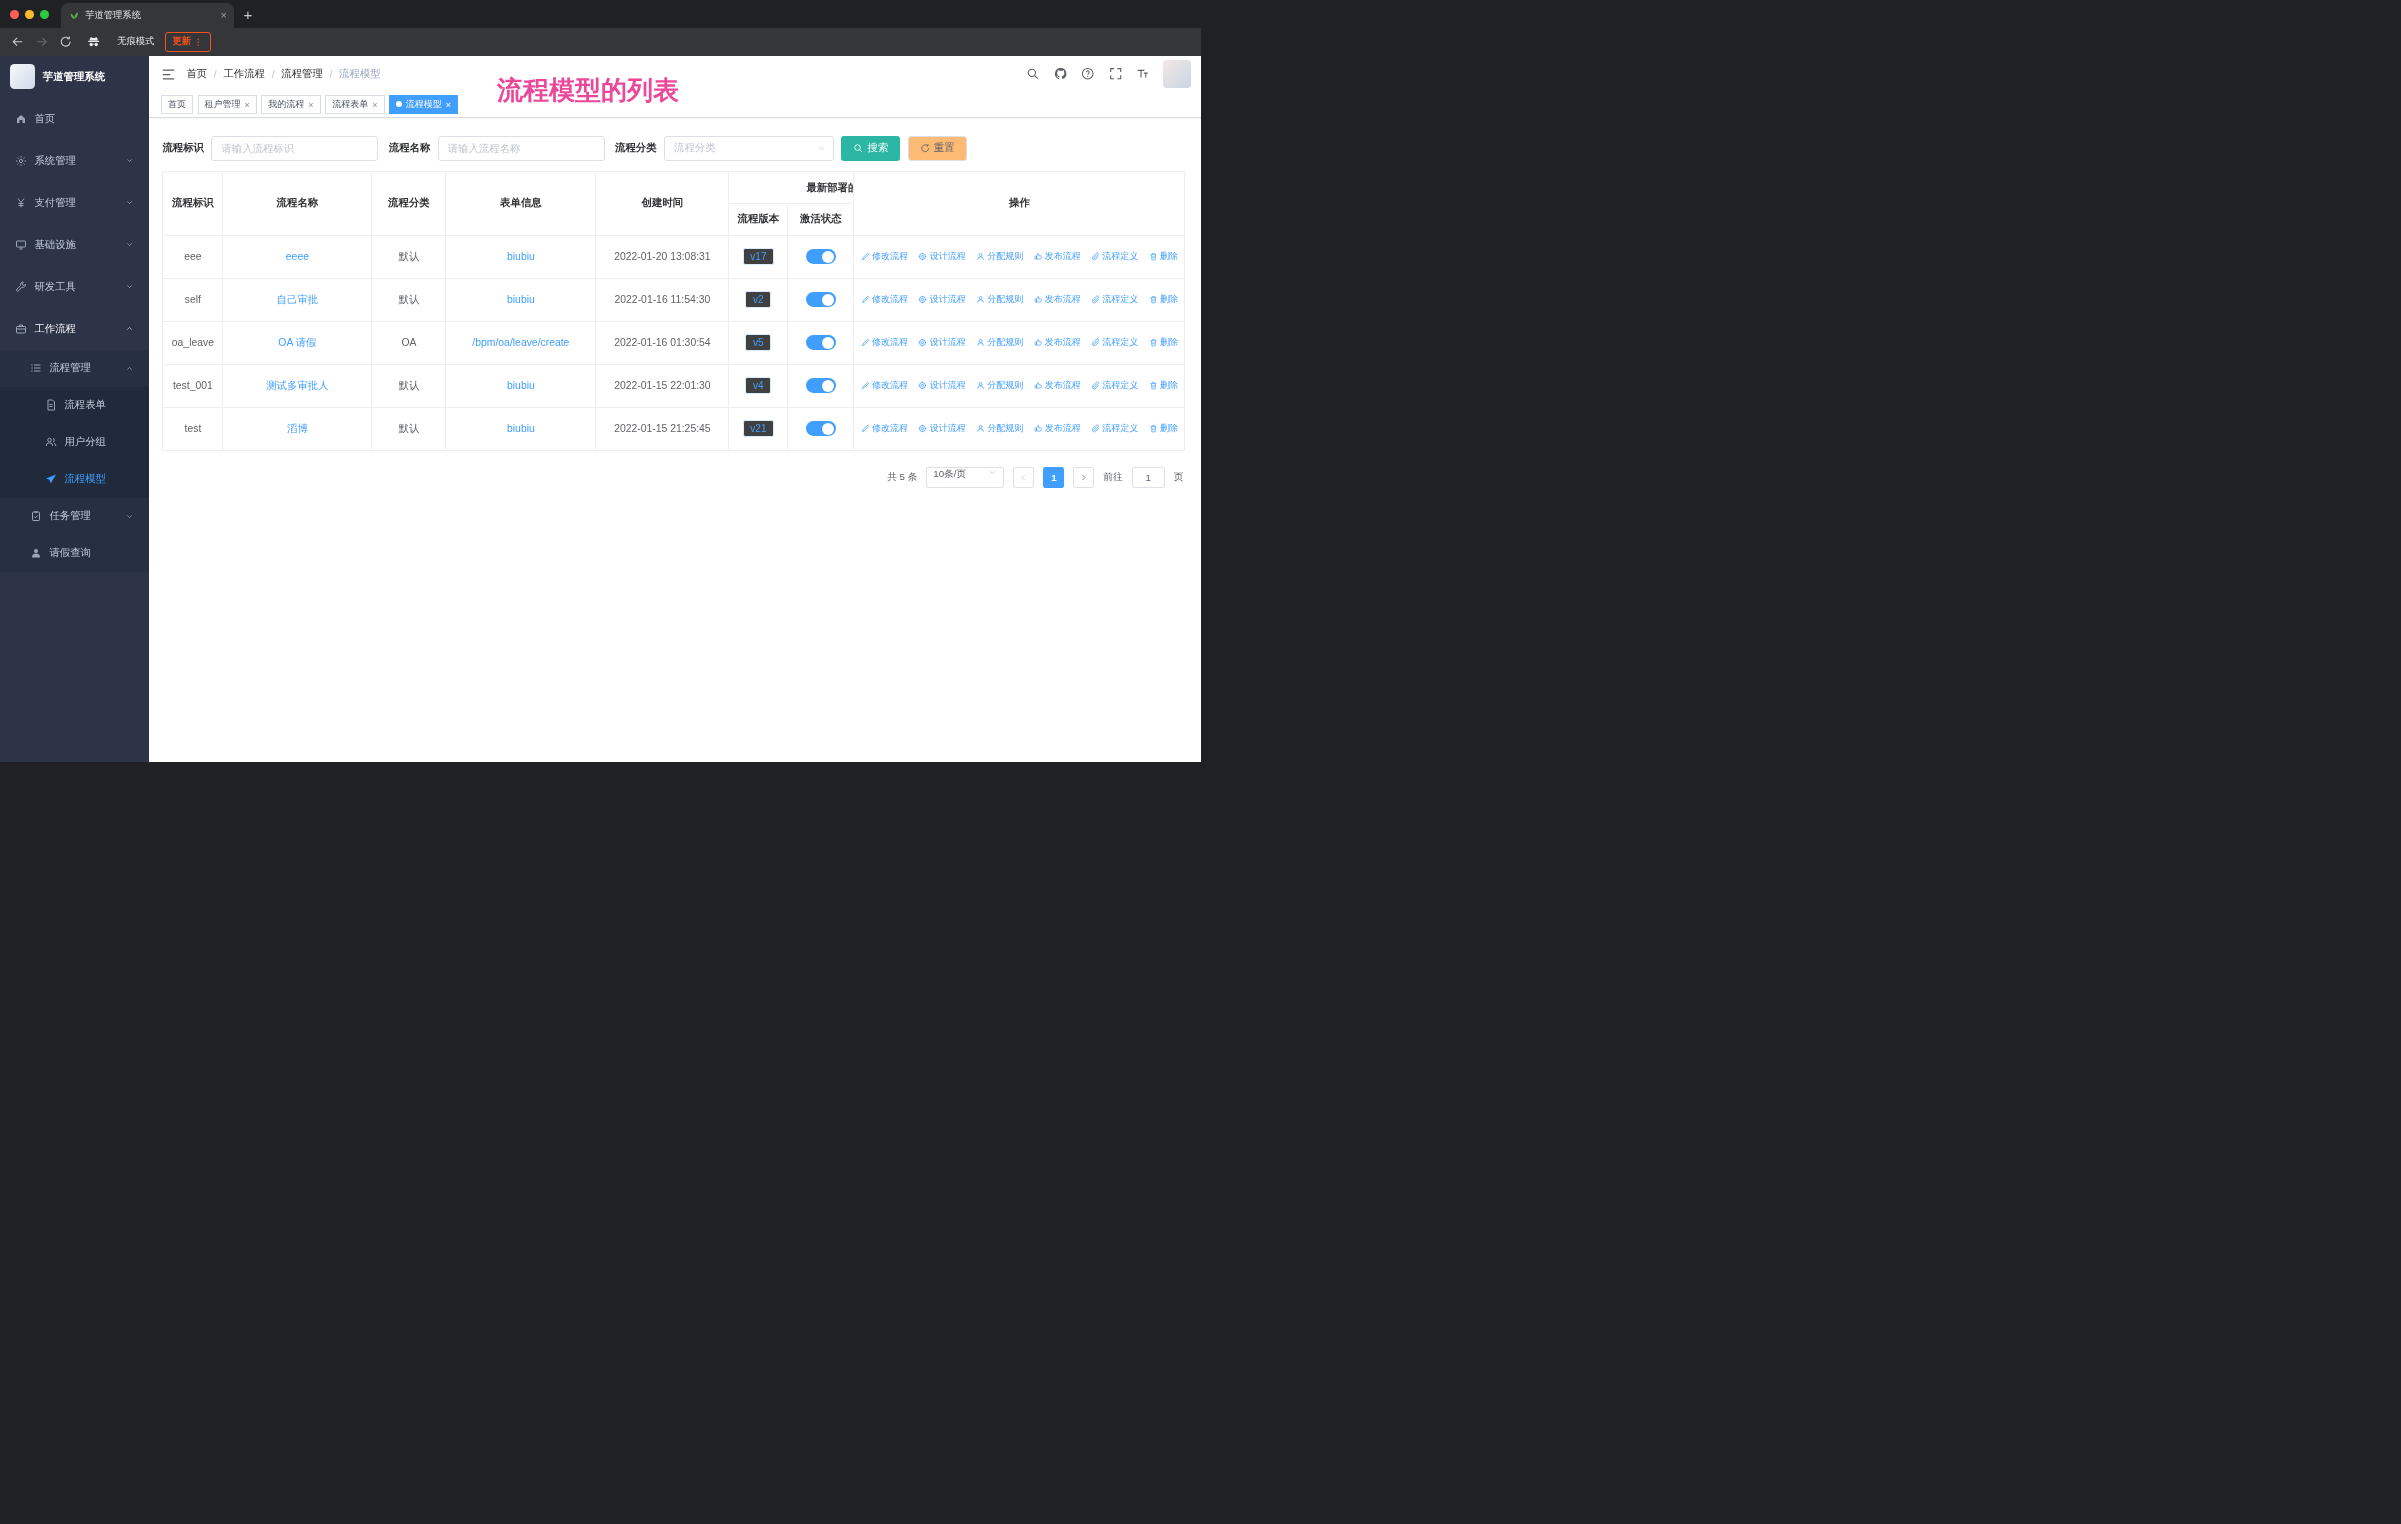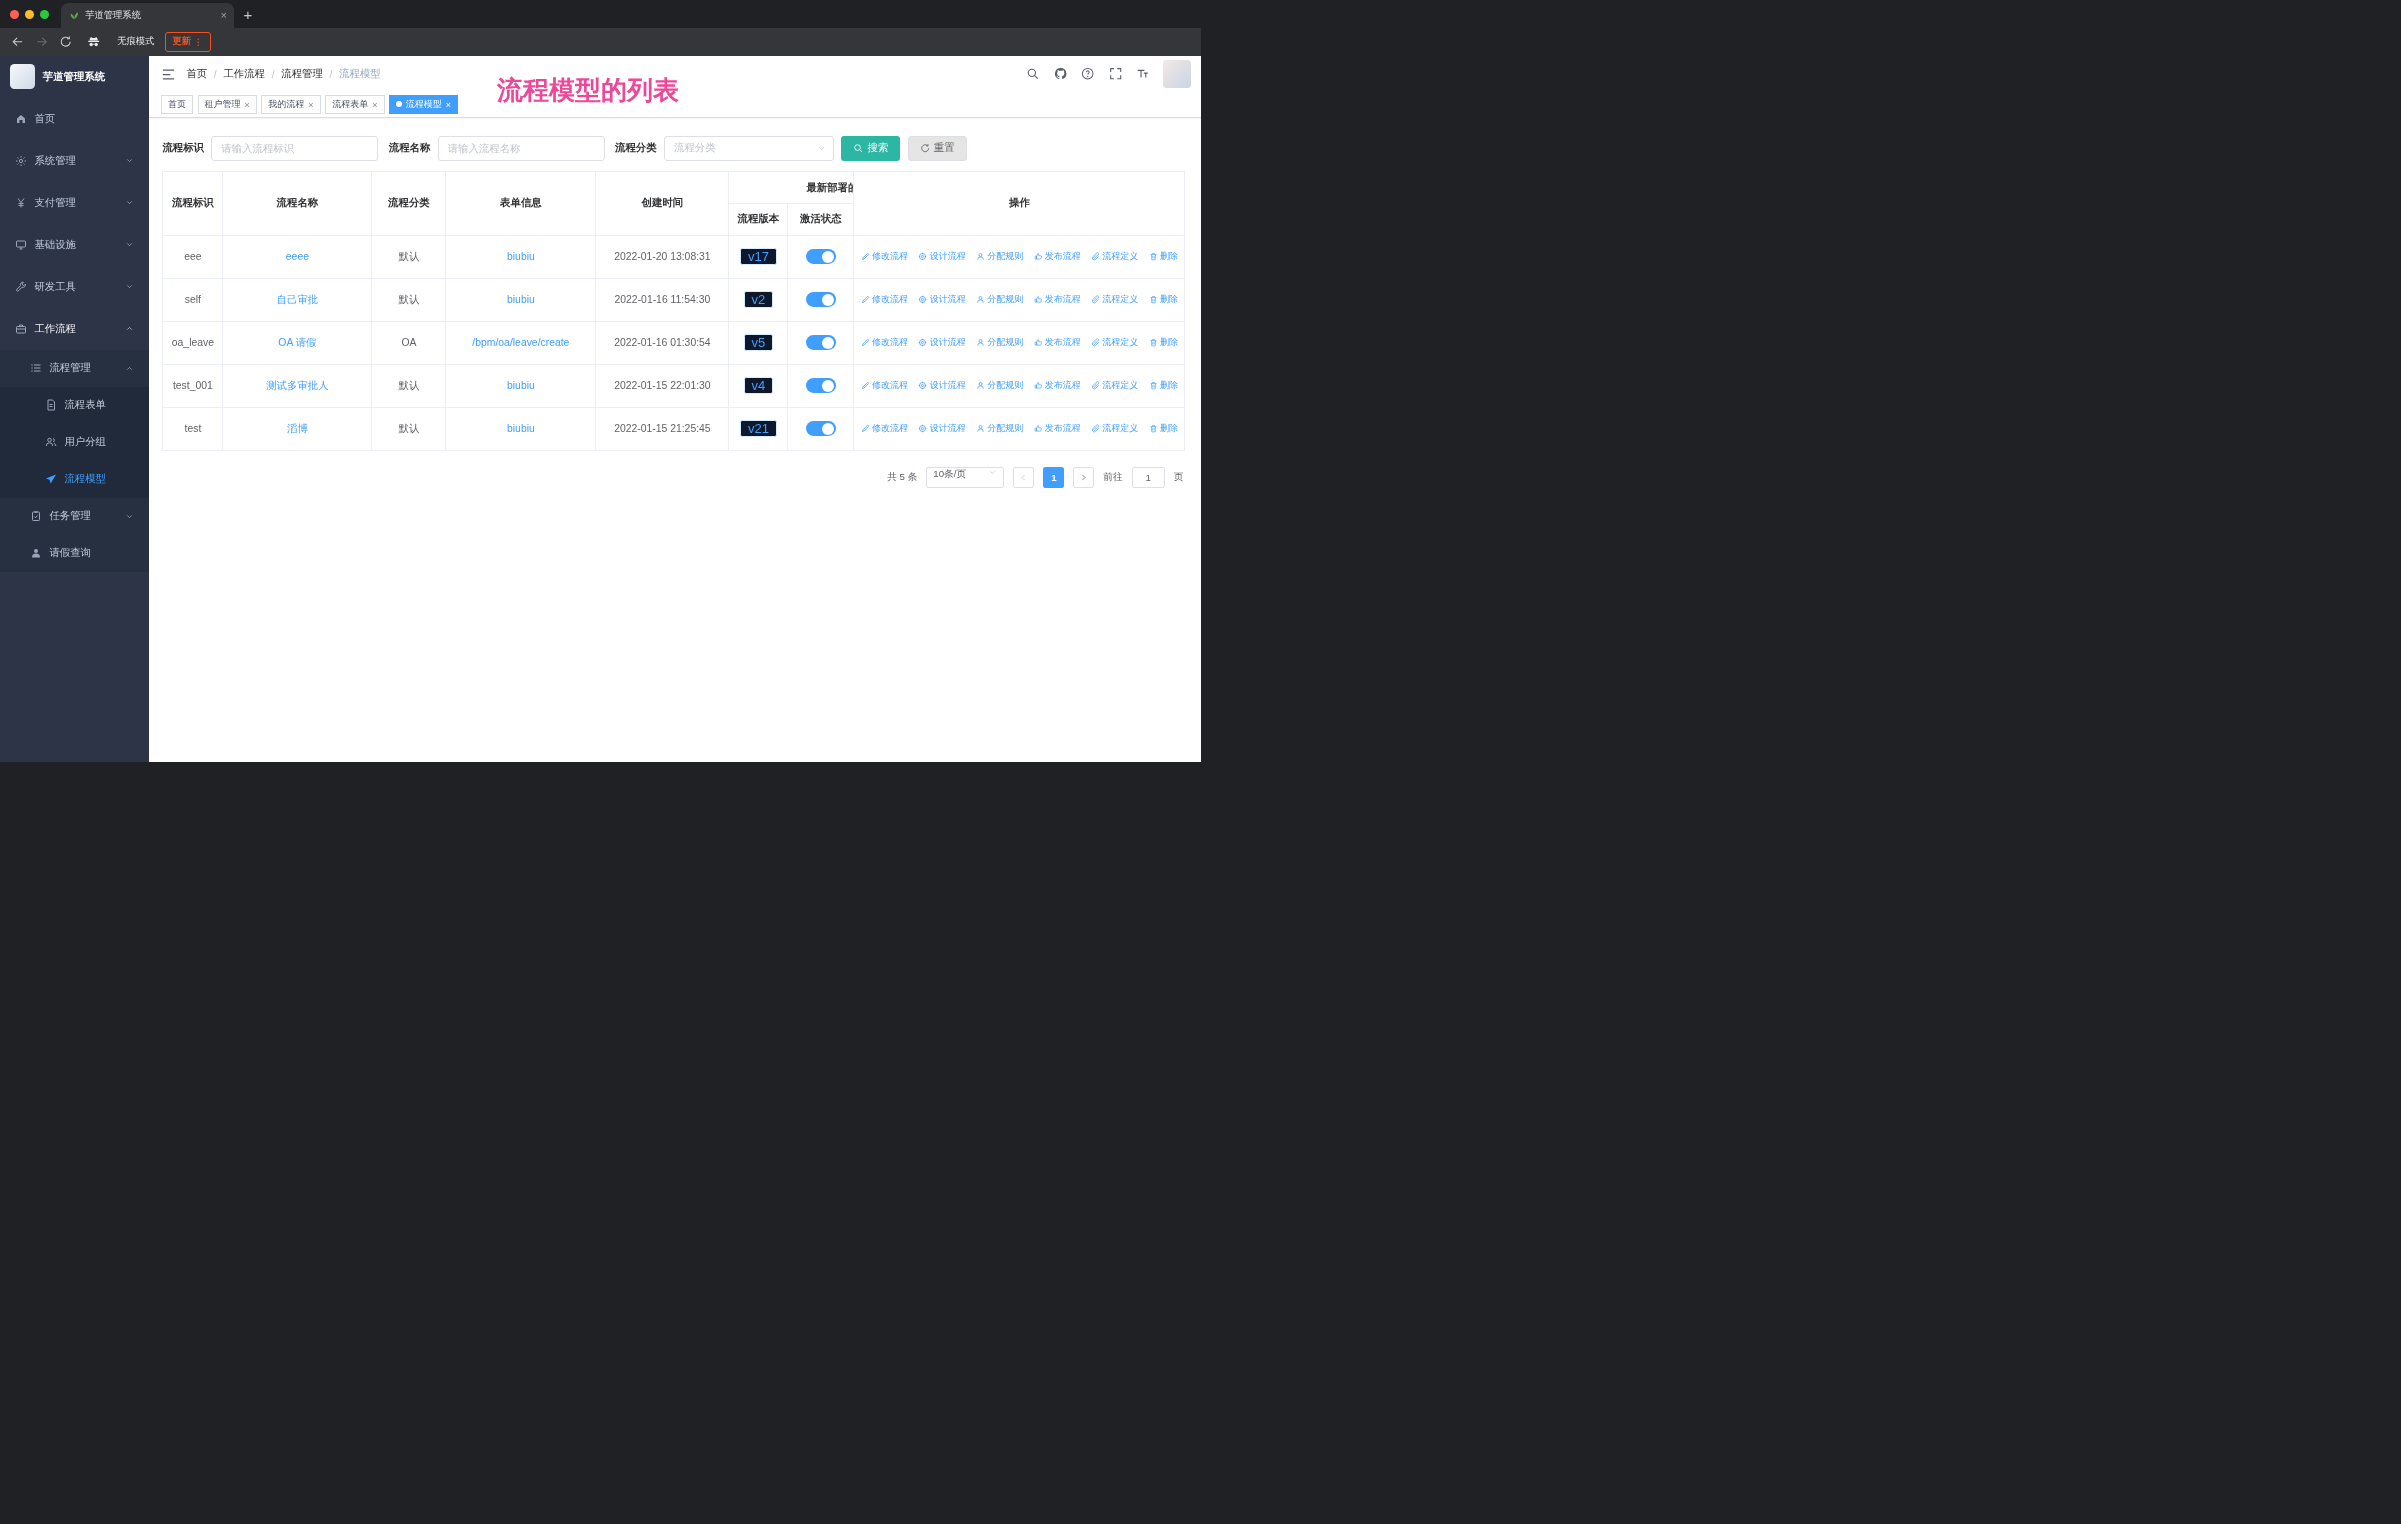--- a/index.html
+++ b/index.html
@@ -66,35 +66,35 @@
   .content{flex:1;padding:18px 18px 0 13.4px}
   .filters{display:flex;align-items:center;gap:7.4px}
   .flabel{font-size:10.4px;font-weight:700;color:#303133;margin-left:3px;white-space:nowrap}
   .flabel:first-child{margin-left:0}
   .finput{width:167px;height:25px;border:0.7px solid #dcdfe6;border-radius:3px;padding:0 9px;font-size:10.4px;color:#606266;font-family:inherit;outline:none}
   .finput::placeholder{color:#c0c4cc}
   .fselect{width:170px;height:25px;border:0.7px solid #dcdfe6;border-radius:3px;display:flex;align-items:center;justify-content:space-between;padding:0 7.4px 0 9px;font-size:10.4px;color:#c0c4cc;background:#fff;cursor:pointer}
   .fselect .chevc{color:#c0c4cc}
   .btn{height:25px;border:0.7px solid transparent;border-radius:3px;display:inline-flex;align-items:center;gap:3.7px;padding:0 11px;font-size:10.4px;font-family:inherit;cursor:pointer;white-space:nowrap}
   .btn-search{background:#2bb7a3;color:#fff}
-  .btn-reset{background:#e5e5e5;border-color:#dcdfe6;color:#606266}
+  .btn-reset{background:#fdba74;border-color:#dcdfe6;color:#606266}
   .toolbar{margin-top:16.4px;display:flex;align-items:center;gap:7.4px;width:1021px}
   .btn-create{background:#409eff;color:#fff;height:24px}
   .btn-import{background:#909399;color:#fff;height:24px}
   .toolbar-right{margin-left:auto;display:flex;gap:7.4px}
   .circle-btn{width:22px;height:22px;border-radius:50%;border:0.7px solid #dcdfe6;background:#fff;display:flex;align-items:center;justify-content:center;color:#606266;cursor:pointer}
 
   .tbl{margin-top:10.4px;width:1021px;border-collapse:collapse;table-layout:fixed;font-size:10.4px}
   .tbl th,.tbl td{border:0.7px solid #ebeef5;text-align:center;padding:0;overflow:hidden}
   .tbl thead th{height:32px;color:#303133;font-weight:700;background:#fff}
   .tbl tbody td{height:43px;color:#606266}
   .th-group{position:relative}
   .th-group>span{position:absolute;left:77px;top:0;line-height:32px;white-space:nowrap}
   a.link{color:#409eff;text-decoration:none;font-weight:500;cursor:pointer}
-  .vtag{display:inline-block;padding:1.5px 6.7px;font-size:13px;line-height:12px;color:#409eff;background:#0f172a;border:0.7px solid #d9ecff;border-radius:2.2px;cursor:pointer}
+  .vtag{display:inline-block;padding:1.5px 6.7px;font-size:10px;line-height:12px;color:#409eff;background:#404040;border:0.7px solid #d9ecff;border-radius:2.2px;cursor:pointer}
   .switch{width:30px;height:15px;border-radius:7.4px;background:#409eff;position:relative;display:inline-block;vertical-align:middle;cursor:pointer}
   .switch::after{content:"";position:absolute;top:1.5px;right:1.5px;width:12px;height:12px;border-radius:50%;background:#fff}
   .td-ops{white-space:nowrap}
   .op{color:#409eff;font-size:9px;display:inline-flex;align-items:center;gap:2.2px;margin:0 5.2px;text-decoration:none;cursor:pointer;white-space:nowrap}
   .op-ic{width:9px;height:9px}
 
   .pager{margin-top:16.4px;width:1021px;display:flex;align-items:center;justify-content:flex-end;gap:9px;font-size:9.7px;color:#606266}
   .psize{width:78px;height:21px;border:0.7px solid #dcdfe6;border-radius:2.2px;display:flex;justify-content:space-between;padding:0 6px;cursor:pointer;color:#606266}
   .psize .chevc{color:#c0c4cc}
   .pbtn{width:21px;height:21px;border:0.7px solid #dcdfe6;border-radius:2.2px;background:#fff;display:flex;align-items:center;justify-content:center;cursor:pointer;color:#606266}

